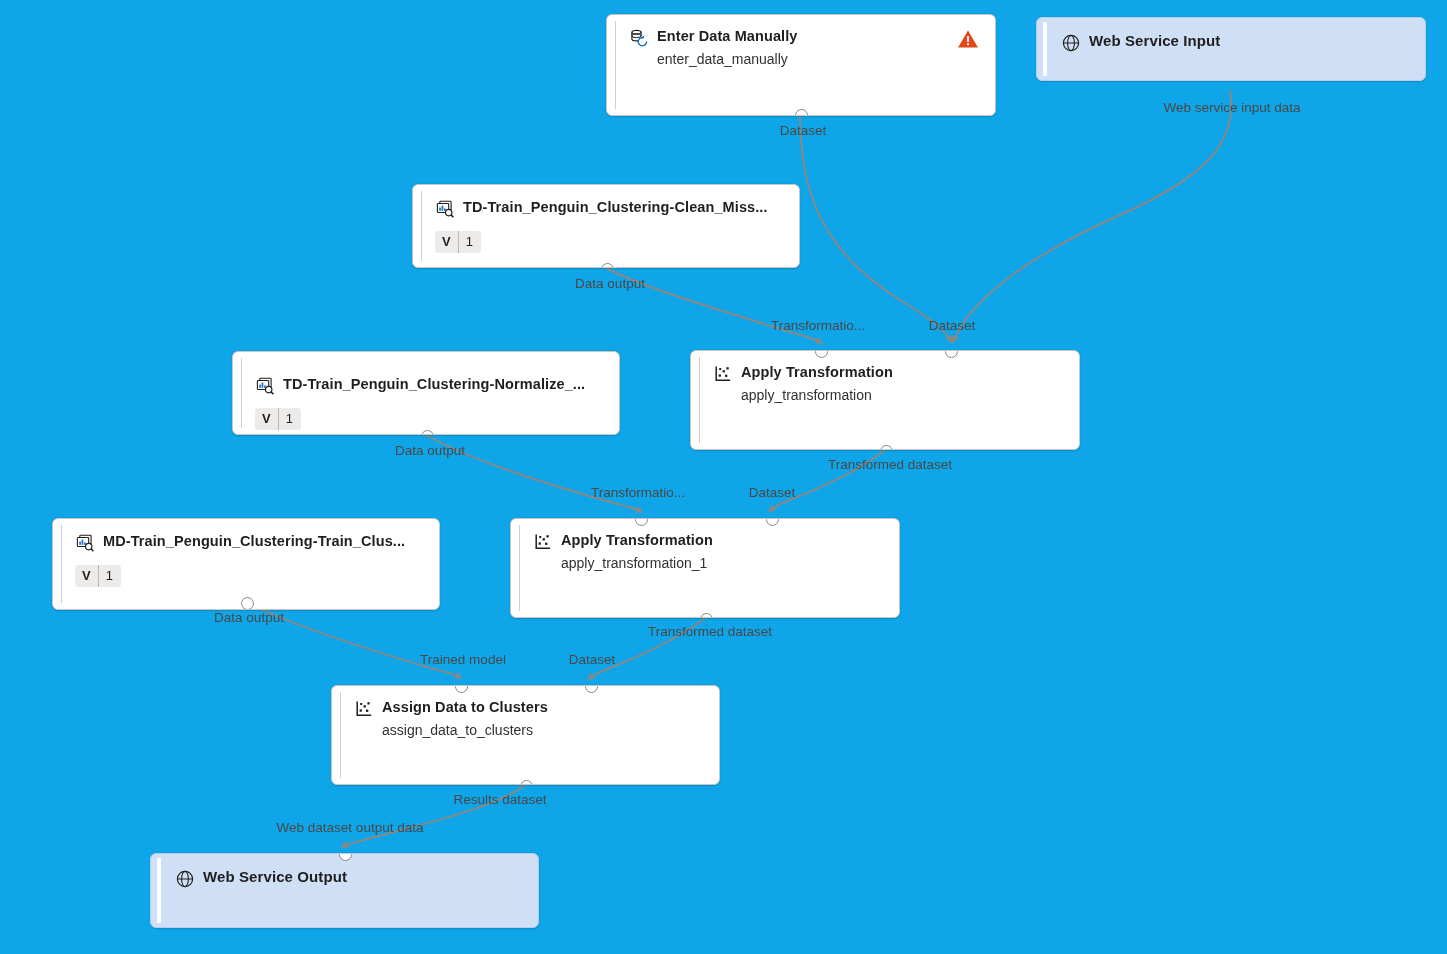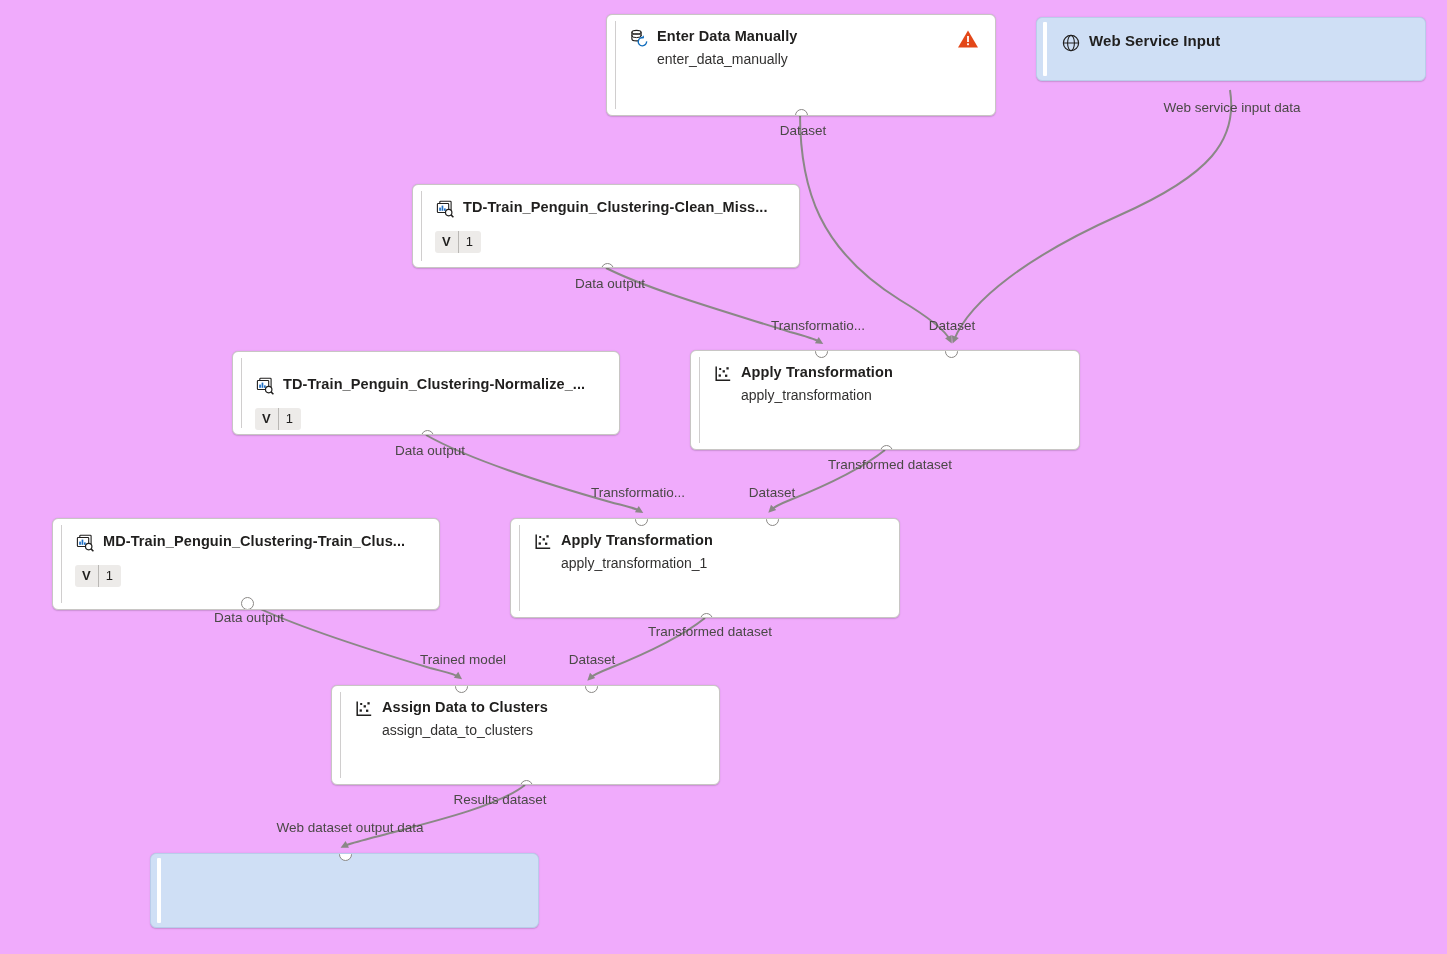--- a/index.html
+++ b/index.html
@@ -5,21 +5,21 @@
 <style>
   html, body {
     margin: 0;
     padding: 0;
     background: #f3f2f1;
   }
   #canvas {
     position: relative;
     width: 1447px;
     height: 954px;
-    background: #f0abfc;
+    background: #0ea5e9;
     font-family: "Liberation Sans", sans-serif;
     overflow: hidden;
   }
   #edge-layer {
     position: absolute;
     left: 0; top: 0;
     width: 1447px;
     height: 954px;
     pointer-events: none;
   }
@@ -374,17 +374,27 @@
     <div class="port" style="left:129px; top:0px;"></div>
     <div class="port" style="left:259px; top:0px;"></div>
     <div class="port" style="left:194px; top:100px;"></div>
   </div>
   <div class="port-label" style="left:463px; top:652px;">Trained model</div>
   <div class="port-label" style="left:592px; top:652px;">Dataset</div>
   <div class="port-label" style="left:500px; top:792px;">Results dataset</div>
 
   <div class="node webservice" style="left:150px; top:853px; width:389px; height:75px;">
     <div class="accent"></div>
+    <div class="node-body" style="top:14px;">
+      <div class="node-head">
+        <svg class="node-icon" viewBox="0 0 20 20">
+          <circle cx="10" cy="10" r="7.6" fill="none" stroke="#201f1e" stroke-width="1.2"></circle>
+          <ellipse cx="10" cy="10" rx="3.4" ry="7.6" fill="none" stroke="#201f1e" stroke-width="1.1"></ellipse>
+          <line x1="2.4" y1="10" x2="17.6" y2="10" stroke="#201f1e" stroke-width="1.1"></line>
+        </svg>
+        <div class="node-title">Web Service Output</div>
+      </div>
+    </div>
     <div class="port" style="left:194px; top:0px;"></div>
   </div>
   <div class="port-label" style="left:350px; top:820px;">Web dataset output data</div>
 
 </div>
 
 </body></html>

